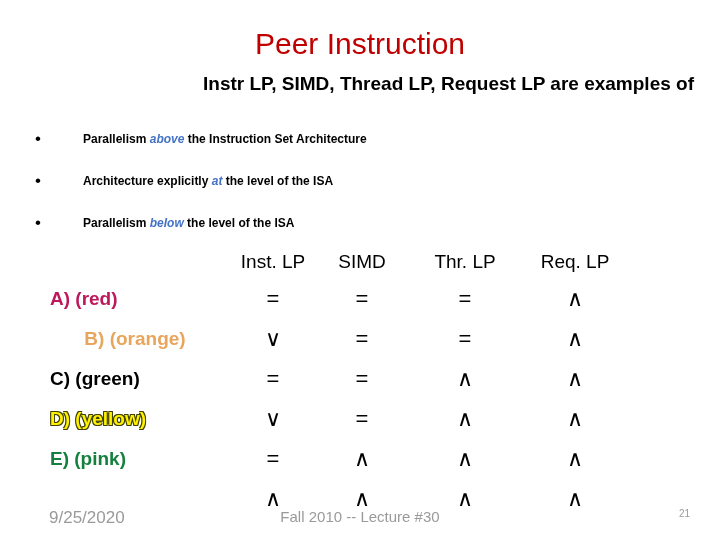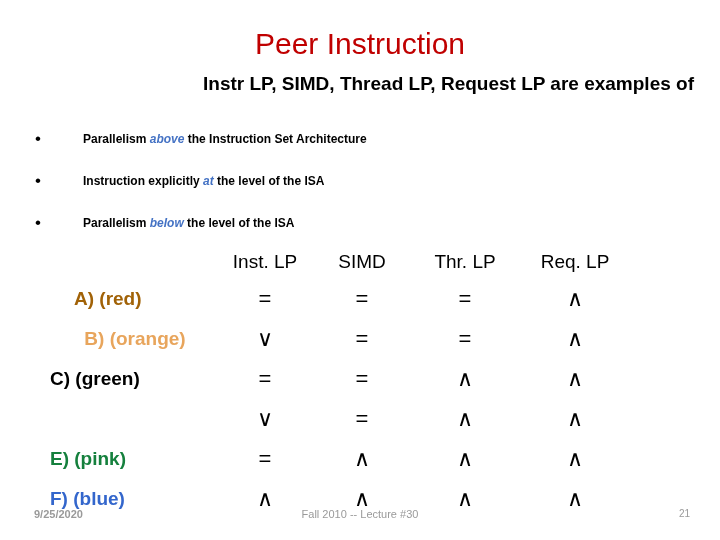--- a/index.html
+++ b/index.html
@@ -126,55 +126,54 @@
   .cell {
     position: absolute;
     top: 0;
     width: 110px;
     text-align: center;
     font-size: 22px;
     color: #000000;
     line-height: 40px;
   }
   
-  .c0 { left: 210px; }
+  .c0 { left: 218px; }
   .c1 { left: 307px; }
   .c2 { left: 410px; }
   .c3 { left: 520px; }
 
   
-  .op-red    { color: #a16207; margin-left: 24px; }
+  .op-red    { color: #be185d; }
   .op-orange { color: #E8A55C; text-align: center; }
   .op-green  { color: #000000; }
   .op-yellow {
     color: #FFF200;
     text-shadow:
       -1px -1px 0 #404000, 1px -1px 0 #404000,
       -1px  1px 0 #404000, 1px  1px 0 #404000;
   }
   .op-pink   { color: #15803d; }
   .op-blue   { color: #3366CC; }
 
   
   .footer-date {
     position: absolute;
-    left: 34px;
+    left: 49px;
     top: 508px;
-    font-size: 11px;
+    font-size: 17px;
     color: #9a9a9a;
     white-space: nowrap;
-    font-weight: bold;
   }
   .footer-center {
     position: absolute;
     left: 0;
     top: 508px;
     width: 720px;
     text-align: center;
-    font-size: 11px;
+    font-size: 15px;
     color: #9a9a9a;
     white-space: nowrap;
   }
   .footer-page {
     position: absolute;
     right: 30px;
     top: 508px;
     font-size: 10px;
     color: #9a9a9a;
     white-space: nowrap;
@@ -191,21 +190,21 @@
 
   <div class="bullets">
 
     <div class="bullet-row">
       <span class="bullet-mark">•</span>
       <span class="bullet-text"><span>Parallelism </span><span class="em-blue">above</span><span> the Instruction Set Architecture</span></span>
     </div>
 
     <div class="bullet-row">
       <span class="bullet-mark">•</span>
-      <span class="bullet-text"><span>Instruction explicitly </span><span class="em-blue">at</span><span> the level of the ISA</span></span>
+      <span class="bullet-text"><span>Architecture explicitly </span><span class="em-blue">at</span><span> the level of the ISA</span></span>
     </div>
 
     <div class="bullet-row">
       <span class="bullet-mark">•</span>
       <span class="bullet-text"><span>Parallelism </span><span class="em-blue">below</span><span> the level of the ISA</span></span>
     </div>
 
   </div>
 
   <div class="table">
@@ -235,36 +234,36 @@
 
     <div class="t-row">
       <span class="col-label op-green">C) (green)</span>
       <span class="cell c0">=</span>
       <span class="cell c1">=</span>
       <span class="cell c2">∧</span>
       <span class="cell c3">∧</span>
     </div>
 
     <div class="t-row">
+      <span class="col-label op-yellow">D) (yellow)</span>
       <span class="cell c0">∨</span>
       <span class="cell c1">=</span>
       <span class="cell c2">∧</span>
       <span class="cell c3">∧</span>
     </div>
 
     <div class="t-row">
       <span class="col-label op-pink">E) (pink)</span>
       <span class="cell c0">=</span>
       <span class="cell c1">∧</span>
       <span class="cell c2">∧</span>
       <span class="cell c3">∧</span>
     </div>
 
     <div class="t-row">
-      <span class="col-label op-blue">F) (blue)</span>
       <span class="cell c0">∧</span>
       <span class="cell c1">∧</span>
       <span class="cell c2">∧</span>
       <span class="cell c3">∧</span>
     </div>
 
   </div>
 
   <div class="footer-date">9/25/2020</div>
   <div class="footer-center">Fall 2010 -- Lecture #30</div>

